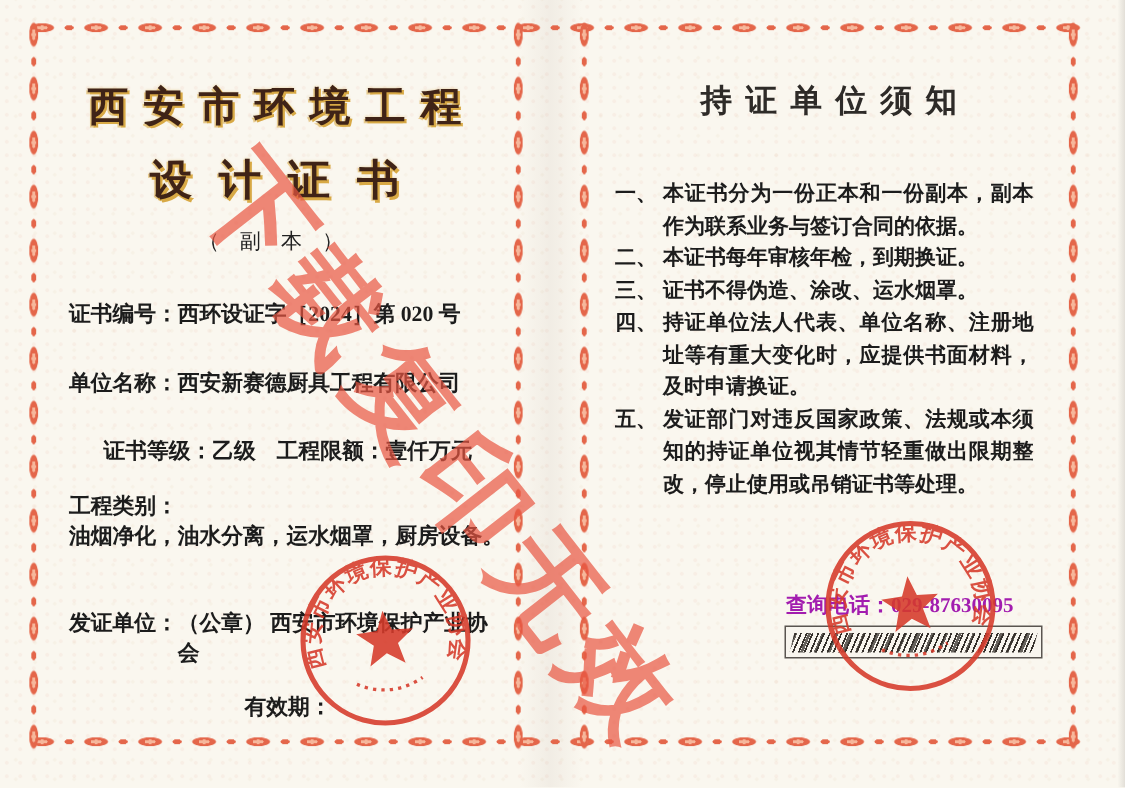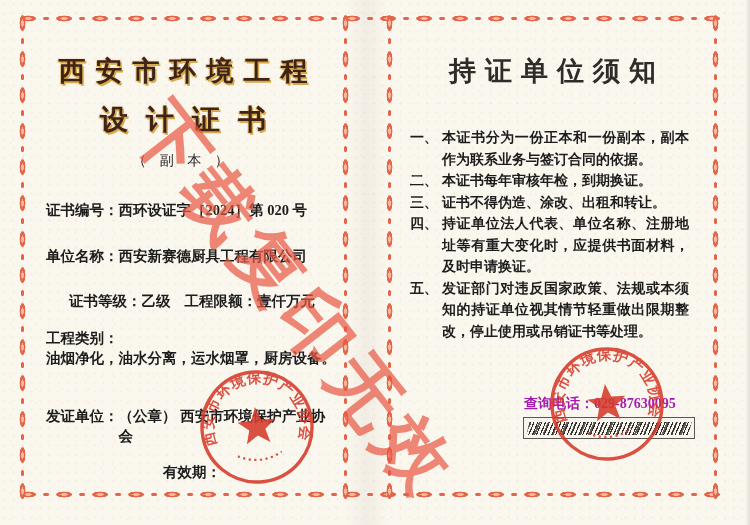--- a/index.html
+++ b/index.html
@@ -77,21 +77,21 @@
   .row-2{margin-top:25px;}
   .row-3{margin-top:26px;}
   .row-4{margin-top:17px;flex-direction:column;}
   .row-5{margin-top:38px;}
   .row-6{margin-top:16px;}
   .gap{display:inline-block;width:14px;}
 
   
   .notice-title{
     margin-top:40px;text-align:center;
-    font-size:27px;font-weight:bold;letter-spacing:9px;padding-left:9px;
+    font-size:21px;font-weight:bold;letter-spacing:9px;padding-left:9px;
     color:#2e2b28;white-space:nowrap;
   }
   .notices{margin:38px 30px 0 24px;font-size:14px;font-weight:600;color:#1c1c1c;}
   .notice-item{display:flex;line-height:21.5px;}
   .notice-item .num{flex:0 0 32px;}
   .notice-item .txt{flex:1 1 auto;text-align:justify;}
   .phone-line{
     position:absolute;left:138px;top:382px;
     font-size:14px;font-weight:bold;color:#a21caf;white-space:nowrap;
   }
@@ -176,21 +176,21 @@
     <div class="notice-item">
       <span class="num">一、</span>
       <span class="txt">本证书分为一份正本和一份副本，副本作为联系业务与签订合同的依据。</span>
     </div>
     <div class="notice-item">
       <span class="num">二、</span>
       <span class="txt">本证书每年审核年检，到期换证。</span>
     </div>
     <div class="notice-item">
       <span class="num">三、</span>
-      <span class="txt">证书不得伪造、涂改、出租和转让。</span>
+      <span class="txt">证书不得伪造、涂改、运水烟罩。</span>
     </div>
     <div class="notice-item">
       <span class="num">四、</span>
       <span class="txt">持证单位法人代表、单位名称、注册地址等有重大变化时，应提供书面材料，及时申请换证。</span>
     </div>
     <div class="notice-item">
       <span class="num">五、</span>
       <span class="txt">发证部门对违反国家政策、法规或本须知的持证单位视其情节轻重做出限期整改，停止使用或吊销证书等处理。</span>
     </div>
   </div>

